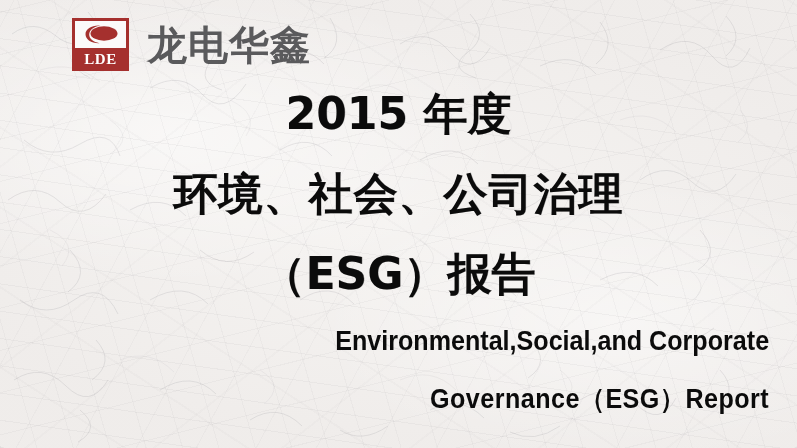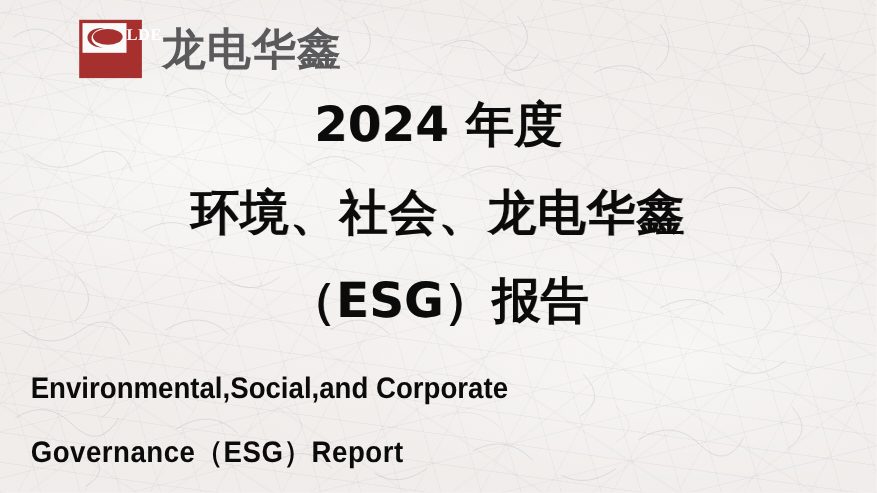--- a/index.html
+++ b/index.html
@@ -52,22 +52,22 @@
     left: 72px;
     top: 18px;
     display: flex;
     align-items: center;
   }
   .logo-mark {
     width: 57px;
     height: 53px;
     background: #a5302e;
     display: flex;
-    flex-direction: row;
-    align-items: flex-start;
+    flex-direction: column;
+    align-items: flex-end;
     box-sizing: border-box;
     padding: 3px 3px 0 3px;
   }
   .logo-mark-top {
     width: 51px;
     height: 27px;
     background: #fbfafa;
     display: flex;
     align-items: center;
     justify-content: center;
@@ -117,22 +117,22 @@
     text-shadow: 0.5px 0 0 rgba(0,0,0,0.35);
   }
   .title-line-1 { margin: 0 0 36px 0; }
   .title-line-2 { margin: 0 0 36px 0; letter-spacing: 1px; }
   .title-line-3 { margin: 0 0 0 0; text-align: center; }
 
   #subtitle-block {
     position: absolute;
     left: 0;
     right: 0;
-    top: 340px;
-    text-align: left;
+    top: 328px;
+    text-align: right;
   }
   .subtitle-en {
     color: #0b0b0b;
     font-family: "Liberation Sans", sans-serif;
     font-weight: 700;
     font-size: 27px;
     line-height: 1;
     white-space: nowrap;
     transform: scaleX(0.93);
     transform-origin: center;
@@ -221,22 +221,22 @@
         </svg>
       </div>
       <div class="logo-mark-bottom">
         <span class="logo-letters">LDE</span>
       </div>
     </div>
     <div class="company-name">龙电华鑫</div>
   </div>
 
   <div id="title-block">
-    <div class="title-cn title-line-1">2024 年度</div>
-    <div class="title-cn title-line-2">环境、社会、龙电华鑫</div>
+    <div class="title-cn title-line-1">2015 年度</div>
+    <div class="title-cn title-line-2">环境、社会、公司治理</div>
     <div class="title-cn title-line-3">（ESG）报告</div>
   </div>
 
   <div id="subtitle-block">
     <div class="subtitle-en subtitle-line-1">Environmental,Social,and Corporate</div>
     <div class="subtitle-en subtitle-line-2">Governance（ESG）Report</div>
   </div>
 
 </div>
 

